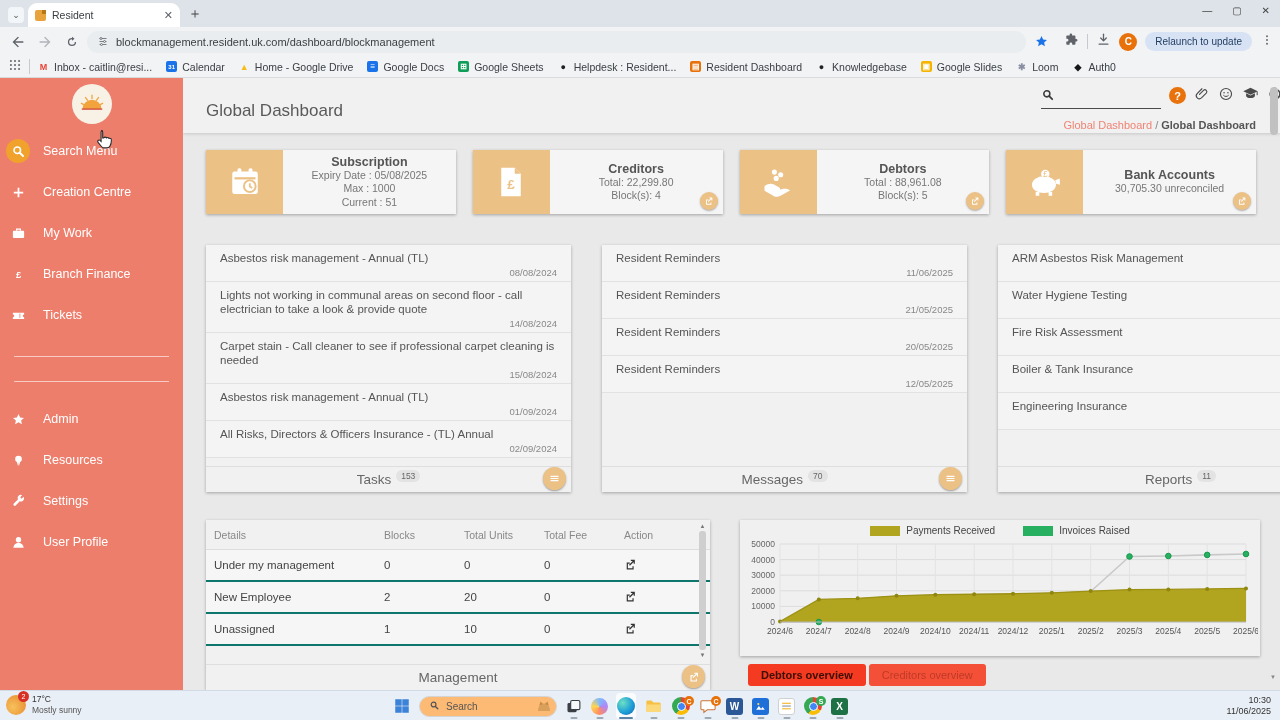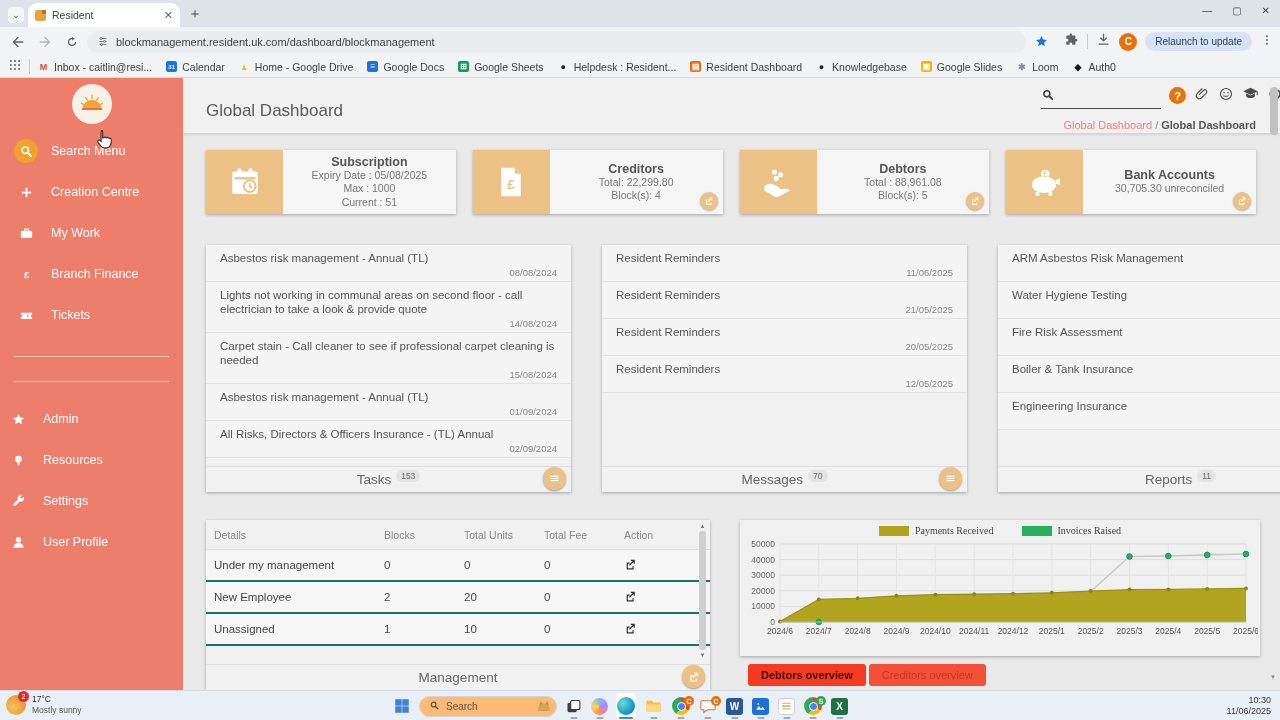--- a/index.html
+++ b/index.html
@@ -72,21 +72,21 @@
   .table-card { position:absolute; left:23px; top:442px; width:504px; height:170px; background:#f1f1f1; box-shadow:0 1px 3px rgba(0,0,0,.3); overflow:hidden; }
   .trow { display:flex; align-items:center; padding-left:8px; }
   .thead { height:30px; font-size:10.5px; color:#888; border-bottom:1px solid #ddd; }
   .tr { height:32px; font-size:11.5px; color:#444; border-bottom:2px solid #0f766e; background:#f6f6f6; }
   .c-det { width:170px; } .c-blk { width:80px; } .c-un { width:80px; } .c-fee { width:80px; } .c-act { width:60px; }
   .tscroll { position:absolute; right:2px; top:3px; bottom:32px; width:11px; display:flex; flex-direction:column; align-items:center; justify-content:space-between; font-size:6px; color:#777; }
   .tthumb { width:7px; flex:1; margin:2px 0; background:#cfcfcf; border-radius:3px; }
 
   
   .chart-card { position:absolute; left:557px; top:442px; width:520px; height:136px; background:#f0f0f0; box-shadow:0 1px 3px rgba(0,0,0,.3); }
-  .legend { display:flex; justify-content:center; gap:28px; padding-top:5px; font-size:10px; color:#444; align-items:center;font-family:Liberation Serif, serif; }
+  .legend { display:flex; justify-content:center; gap:28px; padding-top:5px; font-size:10px; color:#444; align-items:center; }
   .lg-item { display:flex; align-items:center; gap:6px; }
   .lswatch { width:30px; height:10px; display:inline-block; }
   .overview-btns { position:absolute; left:565px; top:586px; display:flex; gap:3px; }
   .ov-btn { font-size:11px; padding:5px 13px; border-radius:3px; border:none; }
   .btn-debtors { background:#f43a20; color:#3c0d03; font-weight:bold; }
   .btn-creditors { background:#f45037; color:#bf3a27; }
 
   .page-scroll { position:absolute; right:1px; top:6px; bottom:2px; width:9px; }
   .ps-thumb { position:absolute; top:3px; left:0; width:8px; height:48px; background:#c1c1c1; border-radius:4px; }
   .ps-down { position:absolute; bottom:8px; left:0; font-size:6px; color:#888; }
@@ -259,21 +259,21 @@
                 <path d="M12 12l3 4"></path>
                 <path d="M28 12l-3 4"></path>
                 <path d="M7 19l4 2"></path>
                 <path d="M33 19l-4 2"></path>
               </g>
           <path d="M9 26a11 11 0 0122 0z" fill="#f2a33c"></path>
           <path d="M8 26h24" stroke="#d24b3e" stroke-width="1.6"></path>
         </svg>
       </div>
         </div>
-      <nav id="side-main" style="margin-top:8px;padding-left:8px;">
+      <nav id="side-main" style="margin-top:8px;">
           <div class="nav-item">
             <span class="nav-ic bubble">
               <svg viewBox="0 0 24 24" width="15" height="15">
                 <circle cx="10" cy="10" r="5.2" fill="none" stroke="#ffffff" stroke-width="2.6"></circle>
                 <path d="M14 14l5.2 5.2" stroke="#ffffff" stroke-width="3" stroke-linecap="round"></path>
               </svg>
             </span>
             <span>Search Menu</span>
           </div>
           <div class="nav-item">

